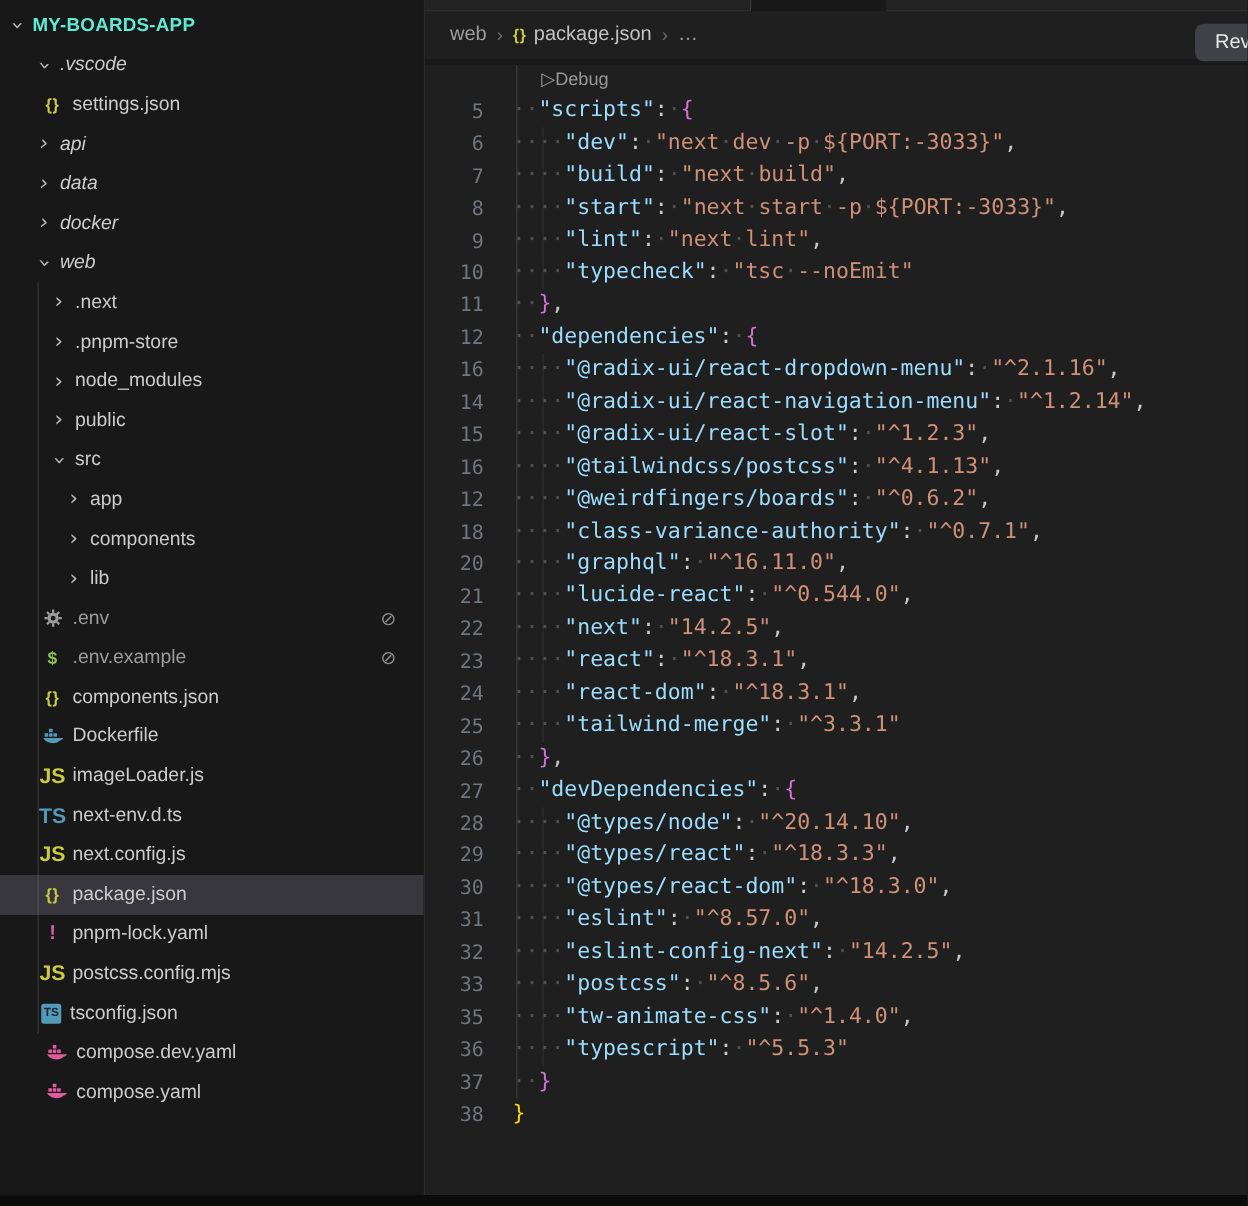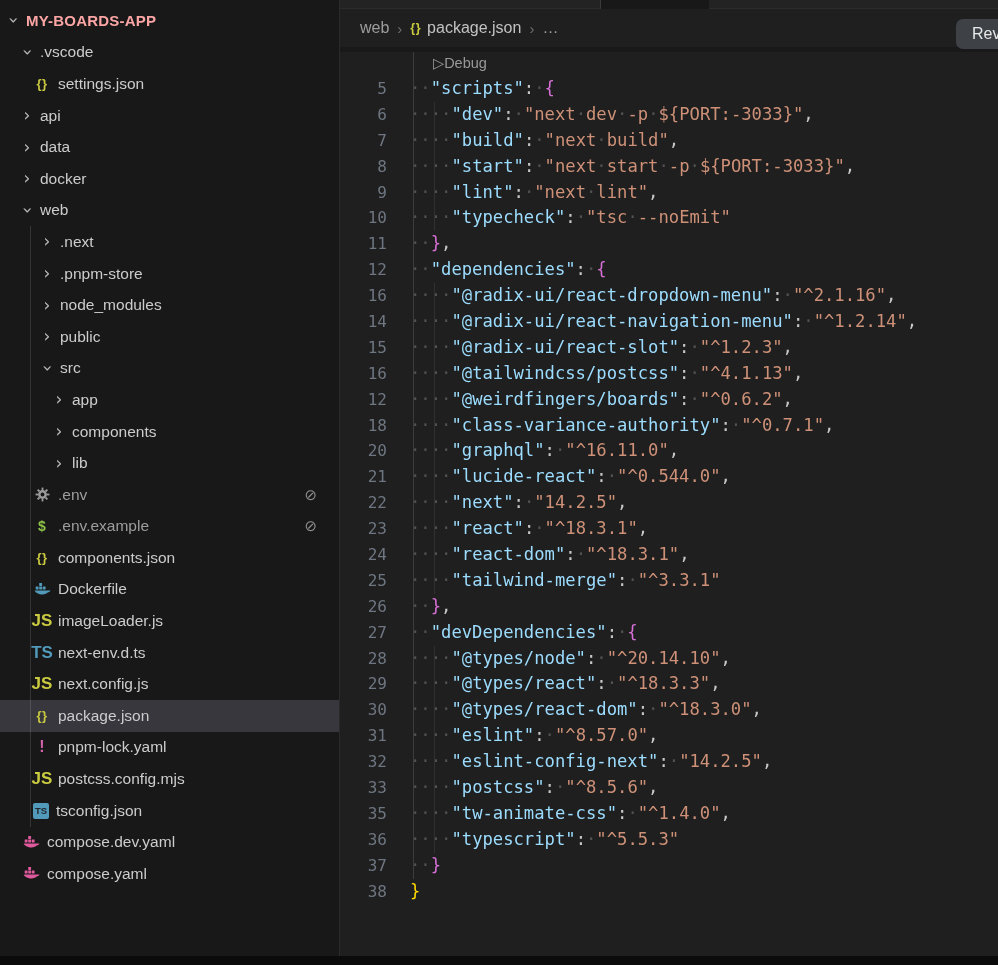--- a/index.html
+++ b/index.html
@@ -6,26 +6,26 @@
   body{width:998px;height:965px;background:#1f1f1f;overflow:hidden;position:relative;
        font-family:"Liberation Sans",sans-serif;-webkit-font-smoothing:antialiased;}
 
   
   #sidebar{position:absolute;left:0;top:0;width:339px;height:956px;background:var(--sidebar-bg);}
   #tree{position:absolute;left:0;top:5px;right:0;}
   .trow{height:31.6px;display:flex;align-items:center;position:relative;box-sizing:border-box;}
   .trow.sel{background:var(--sel-bg);}
   .lbl{font-size:15.5px;color:var(--fg);white-space:nowrap;}
   .lbl.dim{color:var(--dim);}
-  .root-lbl{font-size:15px;font-weight:700;color:#fca5a5;letter-spacing:.2px;}
+  .root-lbl{font-size:15px;font-weight:700;color:#5eead4;letter-spacing:.2px;}
   .chev{width:14px;margin-right:6px;color:#b8b8b8;font-size:17px;line-height:1;display:inline-flex;
         justify-content:center;font-family:"DejaVu Sans",sans-serif;}
   .chev.down{transform:rotate(90deg);}
-  .folder.lvl1{padding-left:20px;} .folder.lvl2{padding-left:40px;} .folder.lvl3{padding-left:52px;}
-  .file.lvl1{padding-left:22px;}   .file.lvl2{padding-left:33px;}
+  .folder.lvl1{padding-left:28px;font-style:italic;} .folder.lvl2{padding-left:40px;} .folder.lvl3{padding-left:52px;}
+  .file.lvl1{padding-left:36px;}   .file.lvl2{padding-left:33px;}
   .trow.lvl0{padding-left:6px;}
   .ficon{width:18px;margin-right:7px;display:inline-flex;justify-content:center;align-items:center;flex:none;}
   .json-icon{font-size:13px;font-weight:600;letter-spacing:.5px;}
   .js-icon,.ts-icon{font-size:17px;font-weight:700;}
   .dollar-icon{font-size:14px;font-weight:700;}
   .warning-icon{font-size:16px;font-weight:700;}
   .tsconfig-icon{width:16px;height:16px;border-radius:2px;font-size:9.5px;font-weight:700;
                  display:inline-flex;align-items:center;justify-content:center;}
   .badge{position:absolute;right:22px;font-size:15px;color:#8f8f8f;font-family:"DejaVu Sans",sans-serif;}
   #tree-guide{position:absolute;left:30px;top:226px;width:1px;height:601px;background:rgba(255,255,255,.13);}

